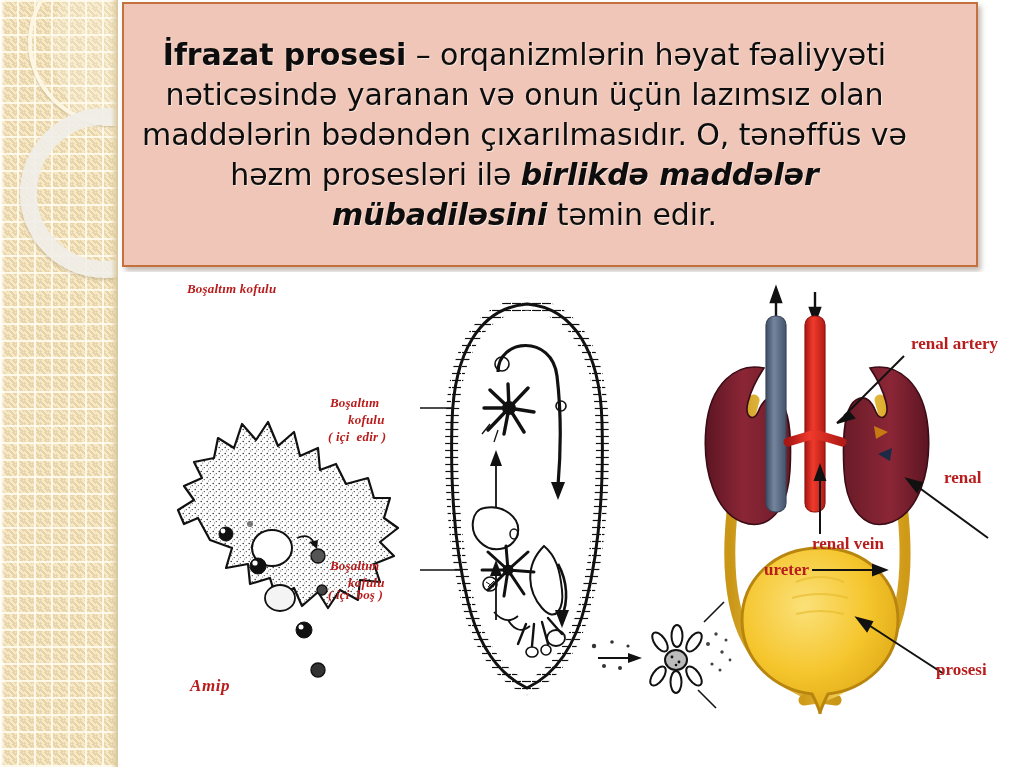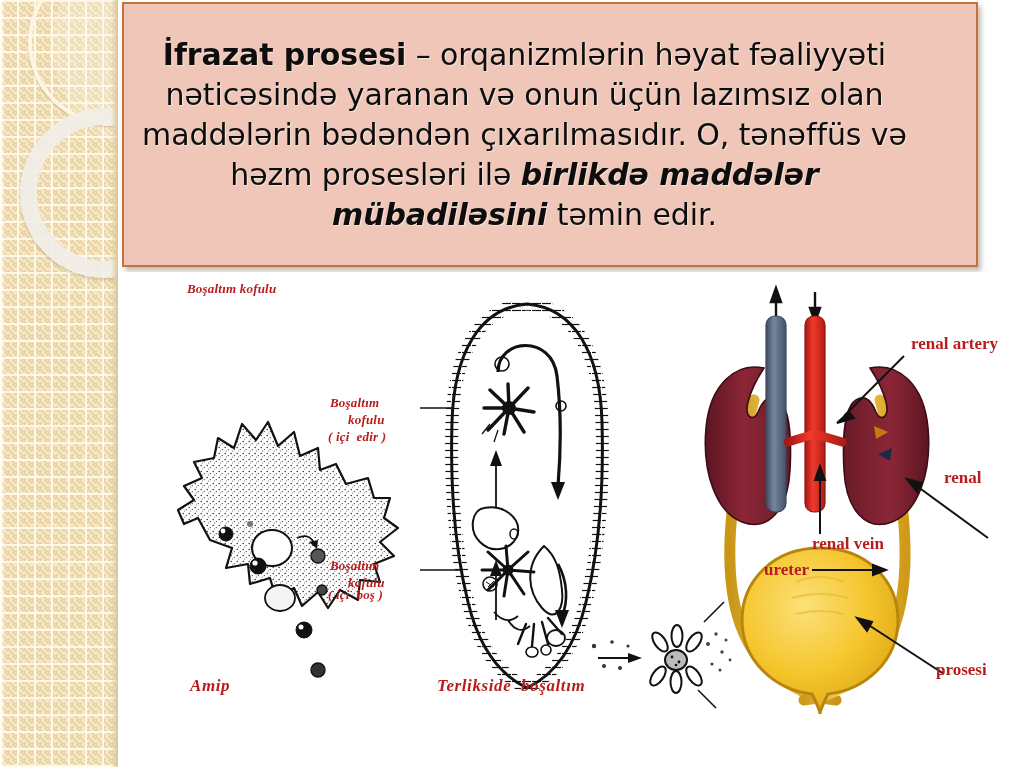--- a/index.html
+++ b/index.html
@@ -239,21 +239,20 @@
           <circle cx="396" cy="372" r="2" fill="#444"></circle>
             <circle cx="404" cy="362" r="1.7" fill="#444"></circle>
           <circle cx="410" cy="380" r="1.7" fill="#444"></circle>
             <circle cx="400" cy="392" r="1.6" fill="#444"></circle>
           <circle cx="414" cy="368" r="1.5" fill="#444"></circle>
             <circle cx="408" cy="398" r="1.5" fill="#444"></circle>
           <circle cx="418" cy="388" r="1.4" fill="#444"></circle>
         </g>
       </svg>
 
-      <span class="lbl cap" style="left:125px;top:404px;">Terlikside  boşaltım</span>
     </div>
 
     <div class="fig" style="left:570px;top:10px;width:332px;height:460px;">
 
       <svg width="332" height="460" viewBox="0 0 332 460">
         <defs>
           <linearGradient id="gKidL" x1="0" y1="0" x2="1" y2="0">
             <stop offset="0%" stop-color="#5d1522"></stop>
             <stop offset="45%" stop-color="#8b2636"></stop>
             <stop offset="100%" stop-color="#6a1b28"></stop>

